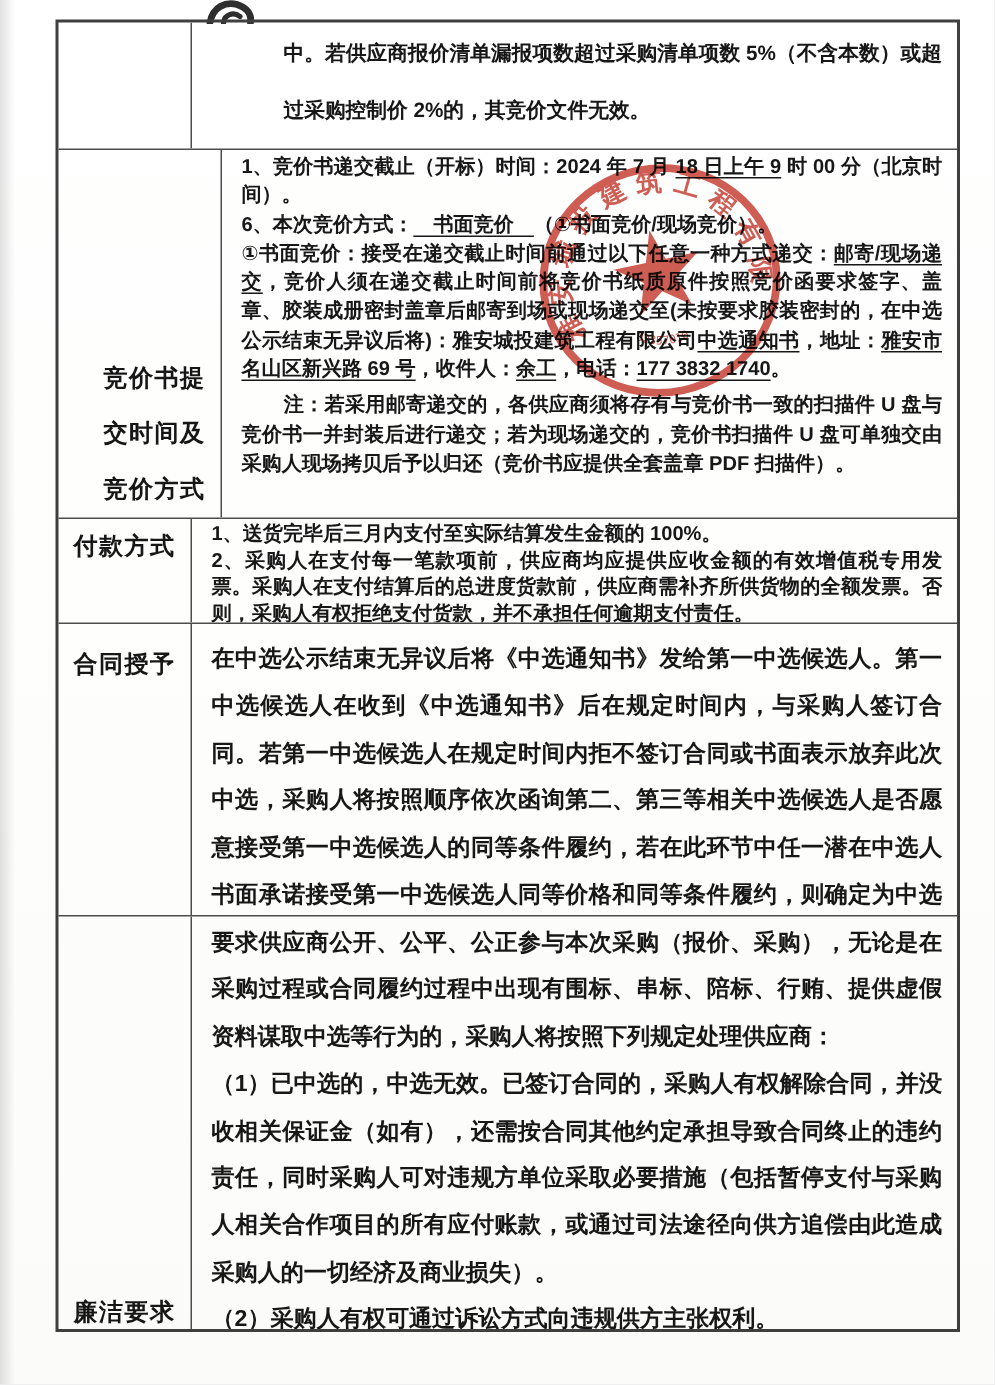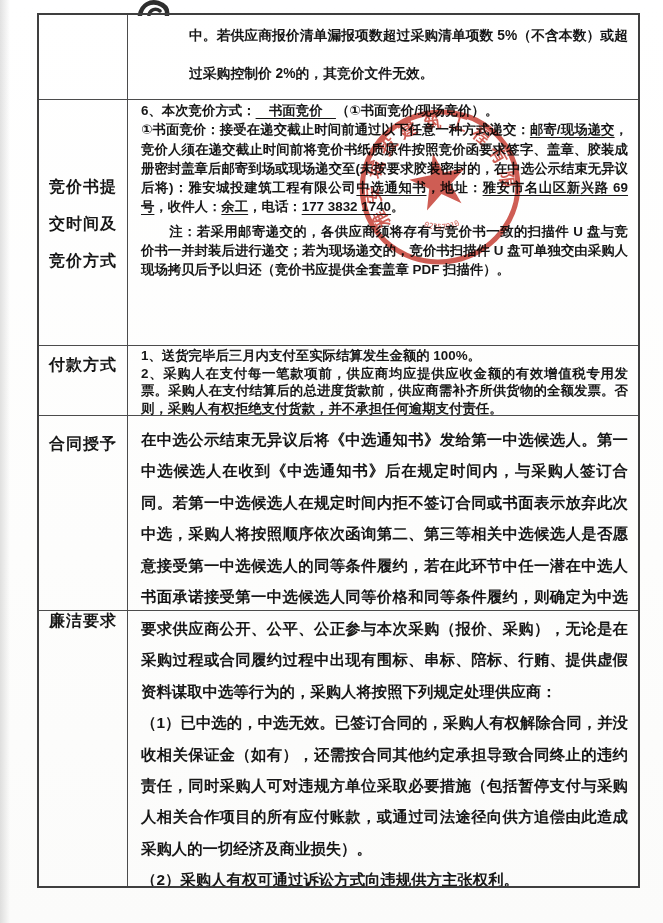--- a/index.html
+++ b/index.html
@@ -29,27 +29,27 @@
   }
   .t-label .lbl{display:block;}
   .t-content{
     flex:1 1 auto;box-sizing:border-box;padding:0 10px 0 13px;overflow:hidden;
     text-align:justify;color:#171717;font-weight:600;
   }
   .t-content p{margin:0;}
   
   .r0 .t-content{font-size:13.8px;line-height:38px;padding-top:2px;}
   .r1 .t-content{font-size:13.4px;line-height:19.3px;padding-top:1px;}
-  .r1 .t-label{align-items:center;}
+  .r1 .t-label{align-items:flex-end;margin-left:20px;}
   .r2 .t-content{font-size:13.4px;line-height:17.6px;padding-top:1px;}
   .r2 .t-label{line-height:20px;padding-top:9px;}
   .r3 .t-content{font-size:15.4px;line-height:31.4px;padding-top:8px;}
   .r3 .t-label{line-height:20px;padding-top:18px;}
   .r4 .t-content{font-size:15.4px;line-height:31.4px;padding-top:2px;}
-  .r4 .t-label{align-items:flex-start;line-height:20px;padding-top:0;}
+  .r4 .t-label{align-items:flex-end;line-height:20px;padding-top:0;}
   .indent2{text-indent:2.1em;}
   .gap-top{margin-top:5px !important;}
   .u{ text-decoration:underline;text-underline-offset:3px;text-decoration-thickness:1px;}
   
   .stamp{
     position:absolute;left:356px;top:106px;width:168px;height:162px;
     transform:rotate(-12deg);opacity:.82;mix-blend-mode:multiply;
     pointer-events:none;
   }
 </style>
@@ -73,20 +73,21 @@
         </div>
         <div class="t-content">
           <p><span>中。若供应商报价清单漏报项数超过采购清单项数 5%（不含本数）或超过采购控制价 2%的，其竞价文件无效。</span></p>
         </div>
       </div>
       <div class="t-row r1" style="height: 246px;">
         <div class="t-label">
           <span class="lbl">竞价书提交时间及竞价方式</span>
         </div>
         <div class="t-content">
+          <p><span>1、竞价书递交截止（开标）时间：2024 年 7 月 </span><span class="u">18 日上午 9</span><span> 时 00 分（北京时间）。</span></p>
           <p><span>6、本次竞价方式：</span><span class="u">　书面竞价　</span><span>（①书面竞价/现场竞价）。</span></p>
           <p><span>①书面竞价：接受在递交截止时间前通过以下任意一种方式递交：</span><span class="u">邮寄/现场递交</span><span>，竞价人须在递交截止时间前将竞价书纸质原件按照竞价函要求签字、盖章、胶装成册密封盖章后邮寄到场或现场递交至(未按要求胶装密封的，在中选公示结束无异议后将)：雅安城投建筑工程有限公司</span><span class="u">中选通知书</span><span>，地址：</span><span class="u">雅安市名山区新兴路 69 号</span><span>，收件人：</span><span class="u">余工</span><span>，电话：</span><span class="u">177 3832 1740</span><span>。</span></p>
           <p class="indent2 gap-top"><span>注：若采用邮寄递交的，各供应商须将存有与竞价书一致的扫描件 U 盘与竞价书一并封装后进行递交；若为现场递交的，竞价书扫描件 U 盘可单独交由采购人现场拷贝后予以归还（竞价书应提供全套盖章 PDF 扫描件）。</span></p>
         </div>
       </div>
       <div class="t-row r2" style="height: 70px;">
         <div class="t-label">
           <span class="lbl">付款方式</span>
         </div>
         <div class="t-content">

